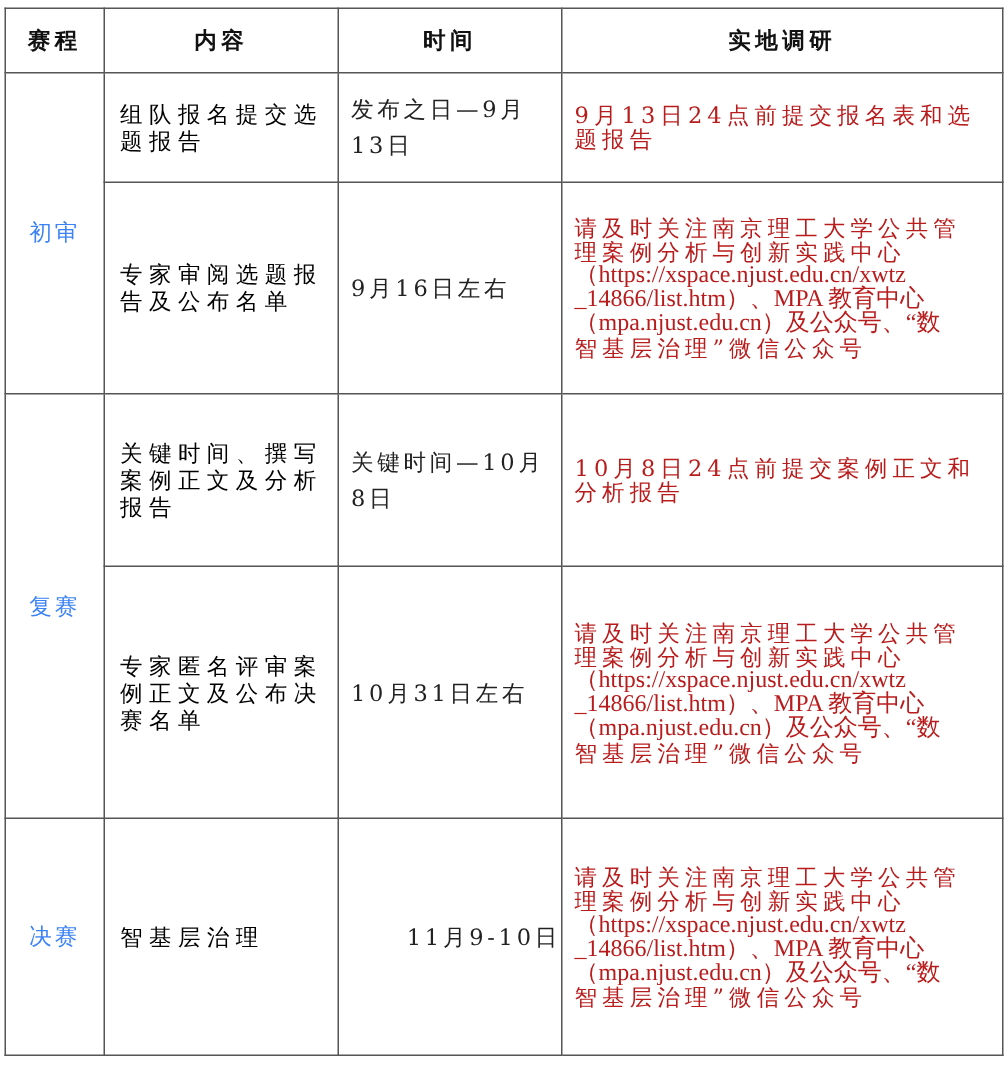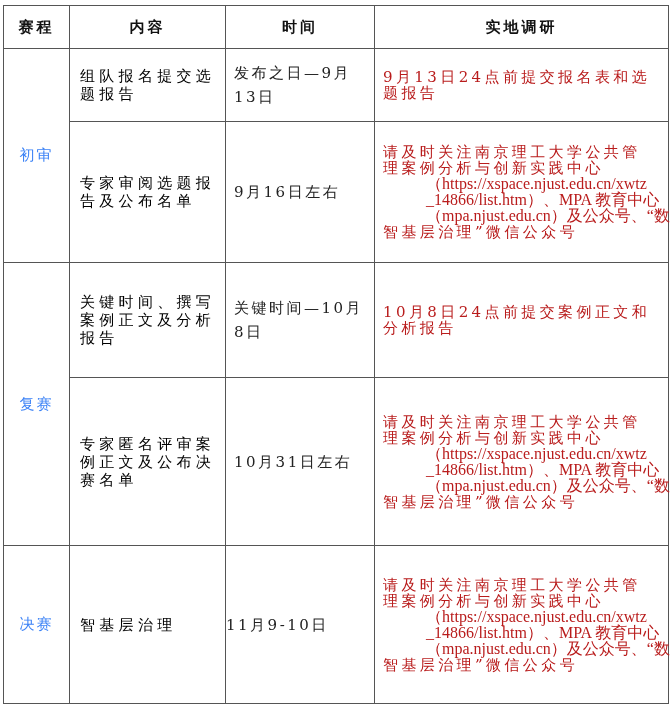--- a/index.html
+++ b/index.html
@@ -55,35 +55,34 @@
       padding: 0 6px 0 10px !important;
       color: #000000;
     }
     .time-cell {
       font-size: 15px;
       line-height: 24px;
       letter-spacing: 2.5px;
       padding: 0 4px 0 8px !important;
       color: #222222;
     }
-    .time-cell.center { text-align: left; padding: 0 !important; }
+    .time-cell.center { text-align: right; padding: 0 !important; }
     .key-cell {
       font-size: 15px;
       line-height: 16px;
       letter-spacing: 3.4px;
       padding: 0 4px 0 8px !important;
       color: #b91c1c;
       word-break: break-all;
     }
     .key-cell .ln { display: block; white-space: nowrap; }
     .key-cell .latin {
       font-family: "Liberation Serif", "DejaVu Serif", serif;
       letter-spacing: 0px;
       font-size: 16px;
-      margin-left: 43px;
     }
     .col-divider-dark { border-left: 1.5px solid #111111 !important; }
     .row-h1 { height: 73px; }
     .row-h2 { height: 141px; }
     .row-h3 { height: 115px; }
     .row-h4 { height: 168px; }
     .row-h5 { height: 158px; }
   </style>
 </head>
 <body>

